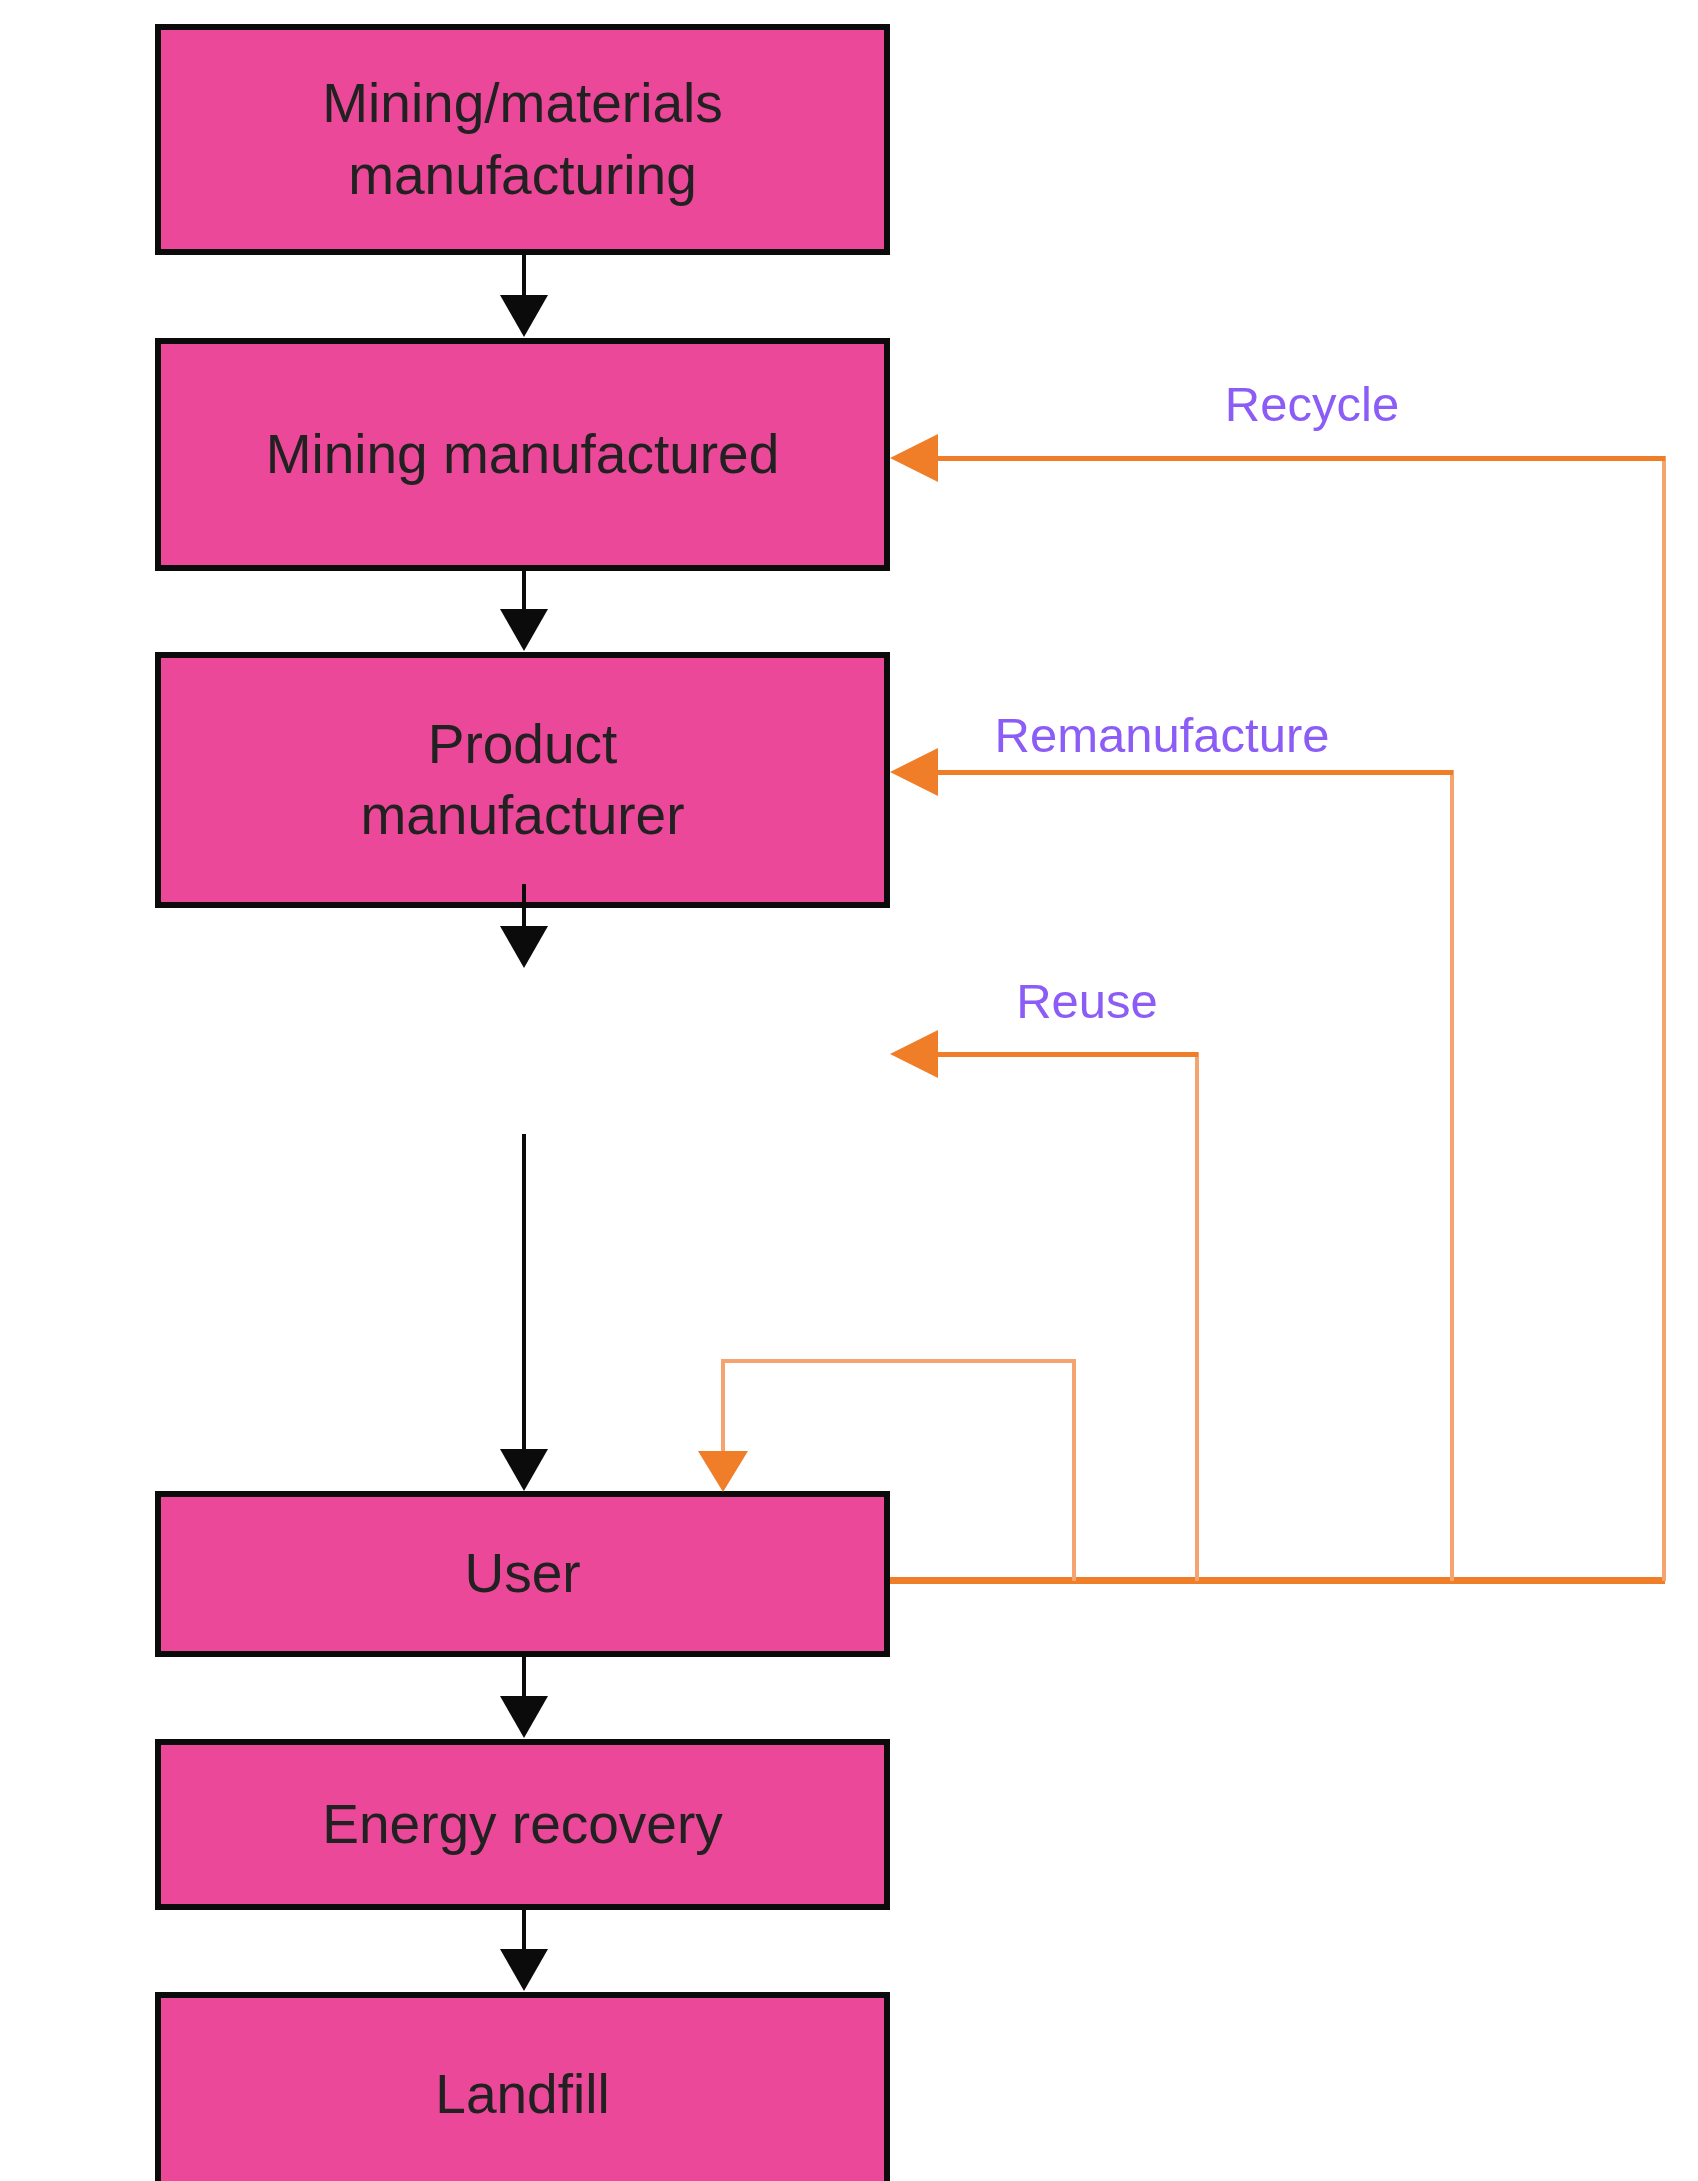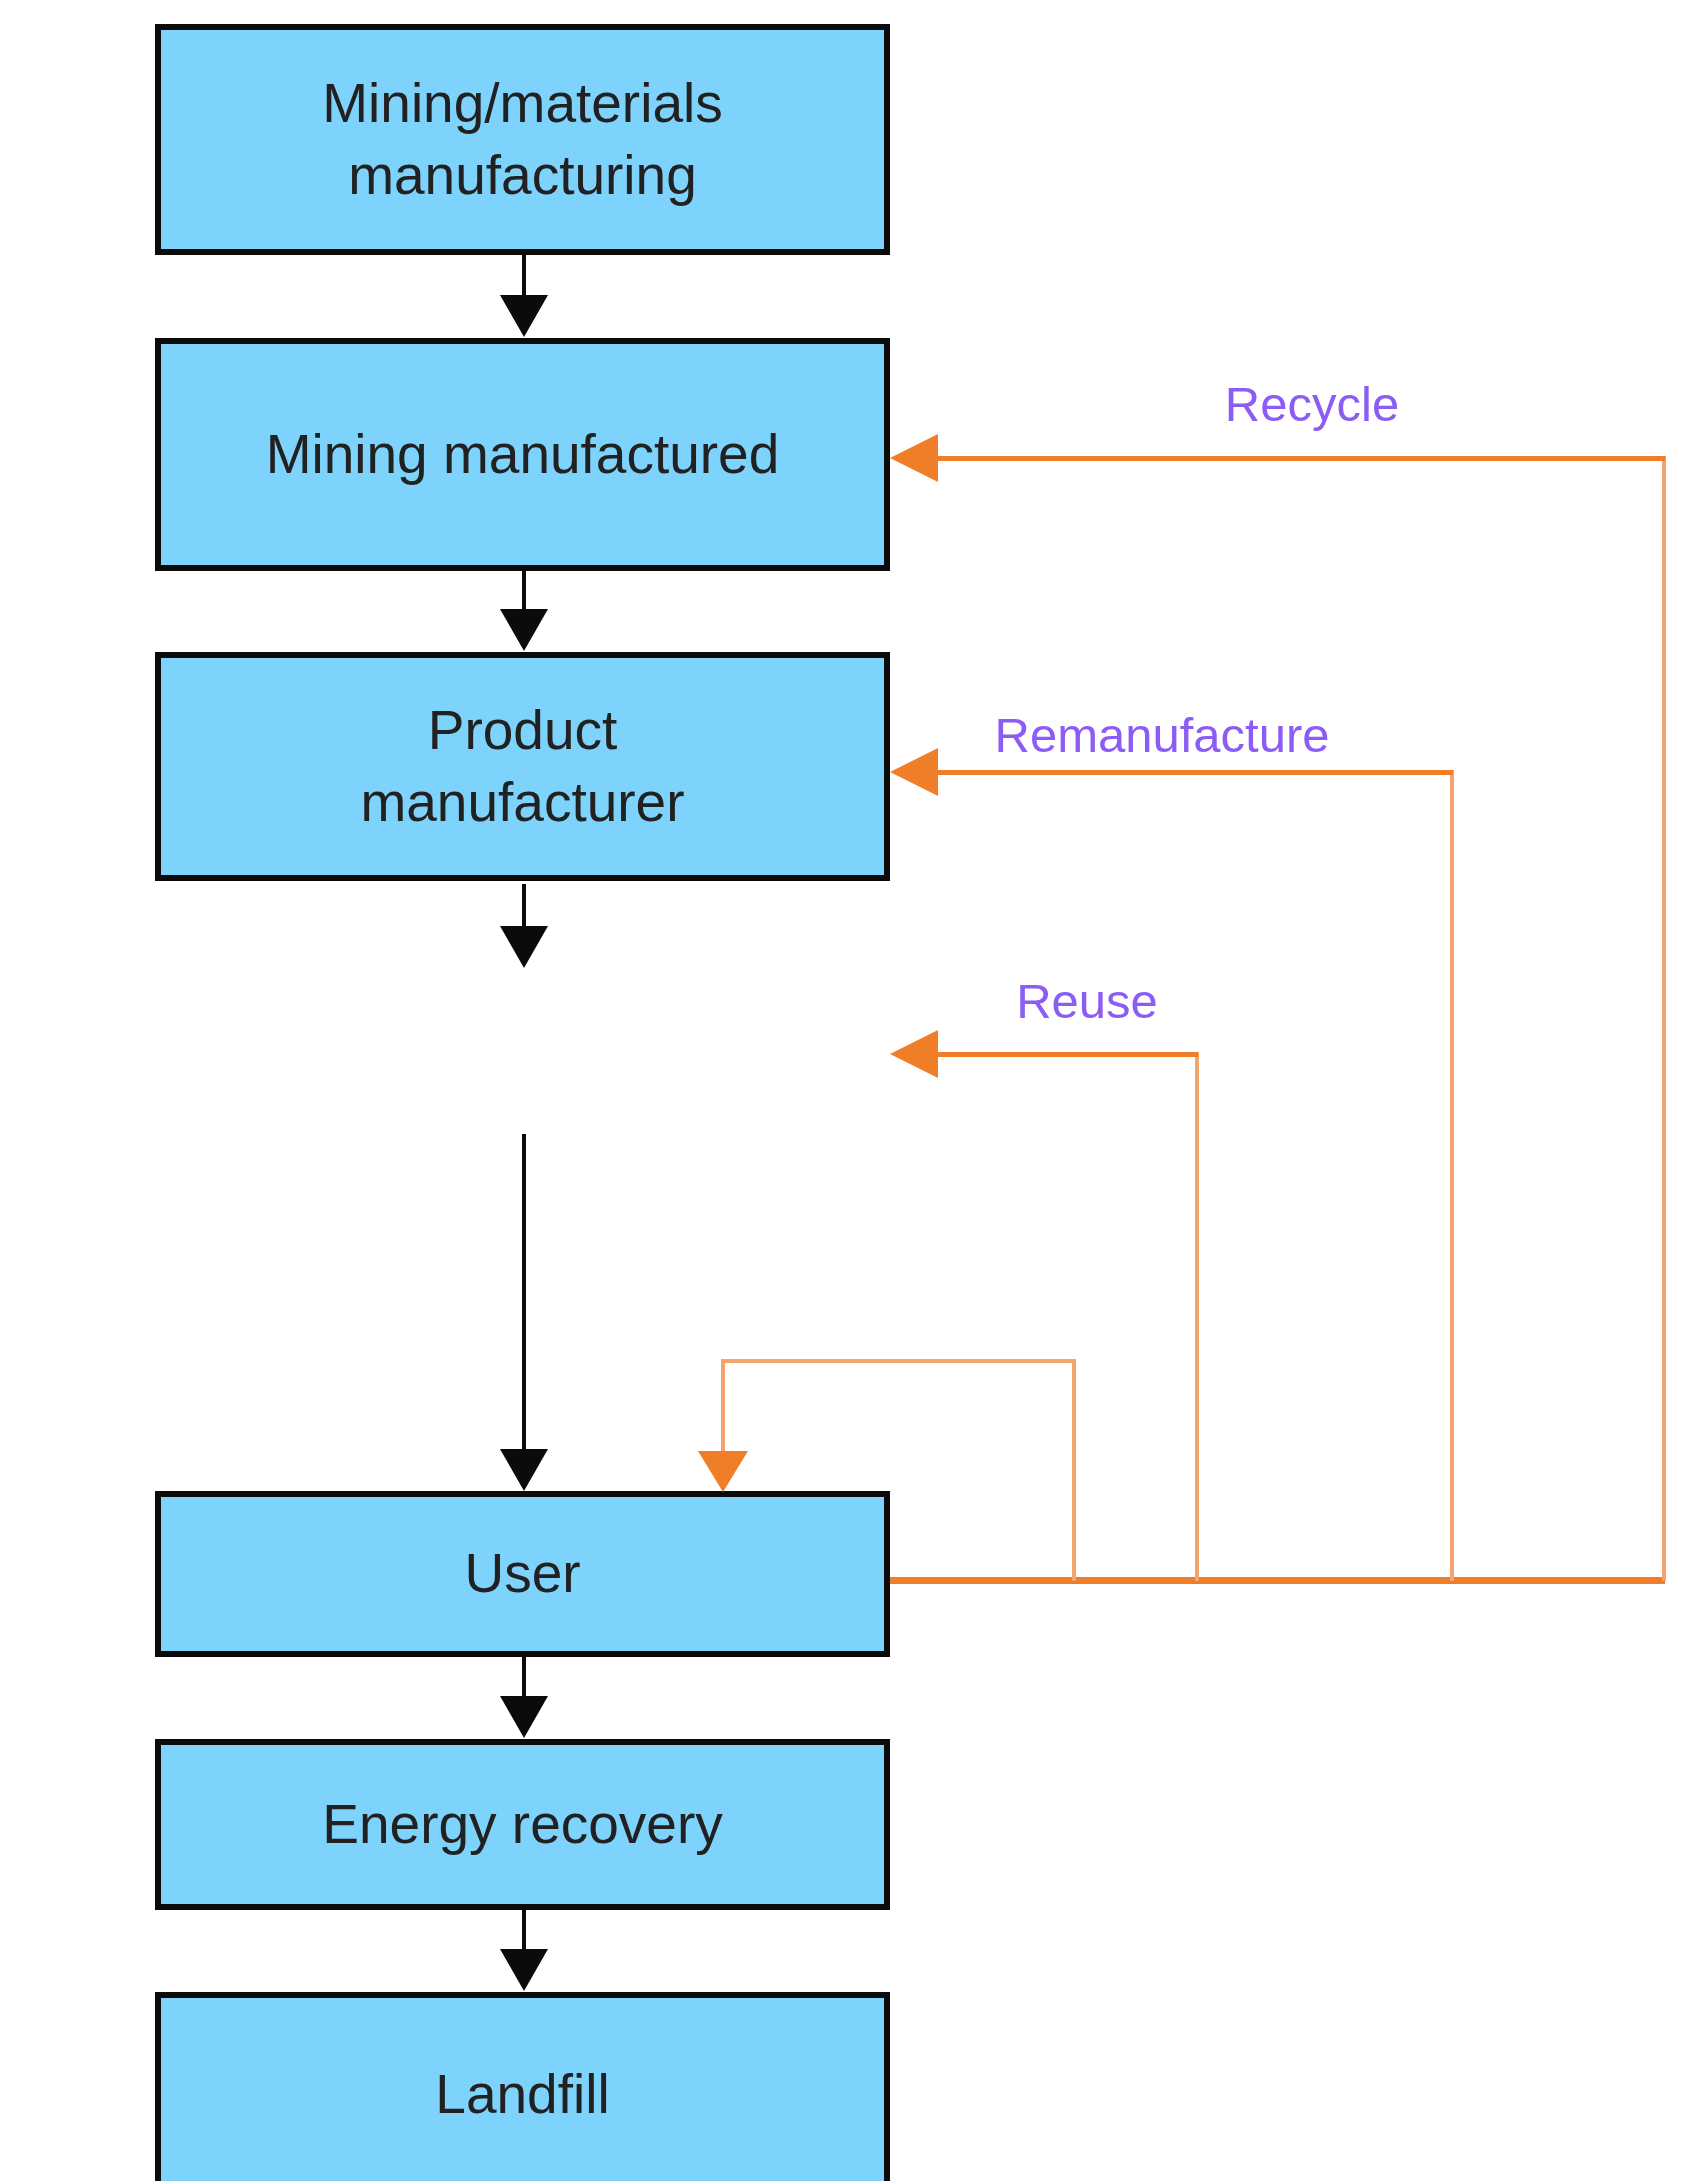--- a/index.html
+++ b/index.html
@@ -9,30 +9,30 @@
     background:#ffffff;
     font-family:"Liberation Sans", sans-serif;
     overflow:hidden;
   }
   
   .pbox{
     position:absolute;
     left:155px;width:735px;
     box-sizing:border-box;
     border:6.5px solid #0b0b0b;
-    background:#7dd3fc;
+    background:#ec4899;
     display:flex;align-items:center;justify-content:center;
     text-align:center;
     font-size:55px;line-height:1.3;
     color:#212121;
     white-space:pre-line;
   }
   #box-mining  {top:24px;  height:231px;}
   #box-parts   {top:338px; height:233px;}
-  #box-product {top:652px; height:229px;}
+  #box-product {top:652px; height:256px;}
   #box-service {top:968px;height:170px;}
   #box-user    {top:1491px;height:166px;}
   #box-energy  {top:1739px;height:171px;}
   #box-landfill{top:1992px;height:206px;}
 
   
   .bline{position:absolute;left:522px;width:3.7px;background:#0b0b0b;}
   #bl1{top:250px;height:49px;}
   #bl2{top:567px;height:46px;}
   #bl3{top:884px;height:44px;}

